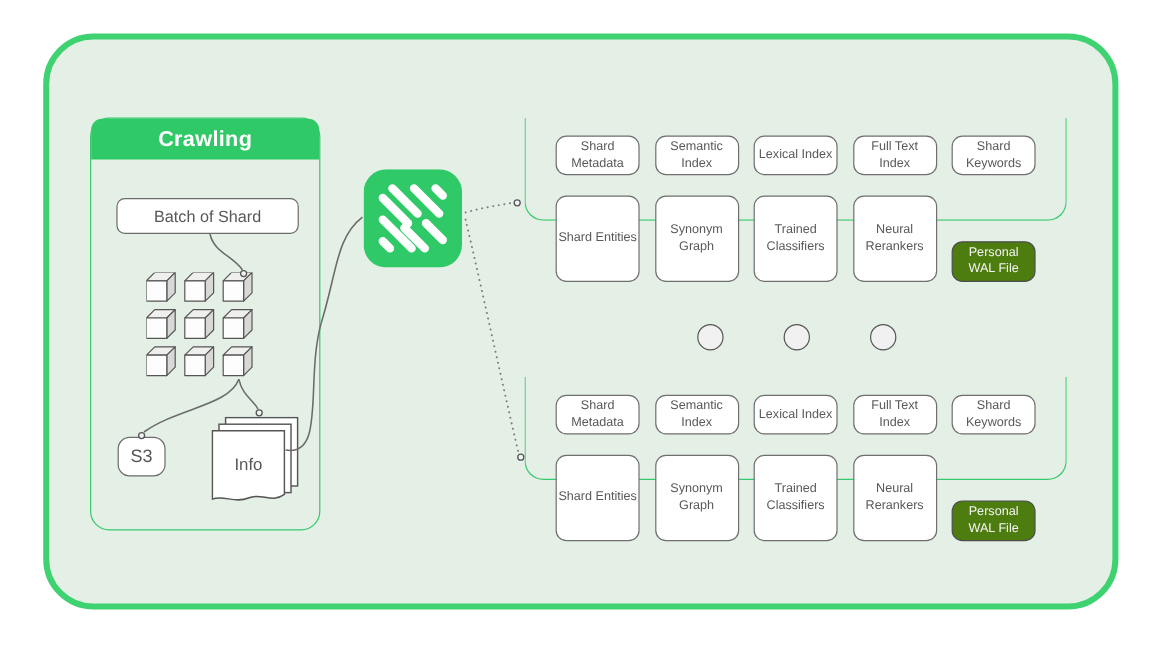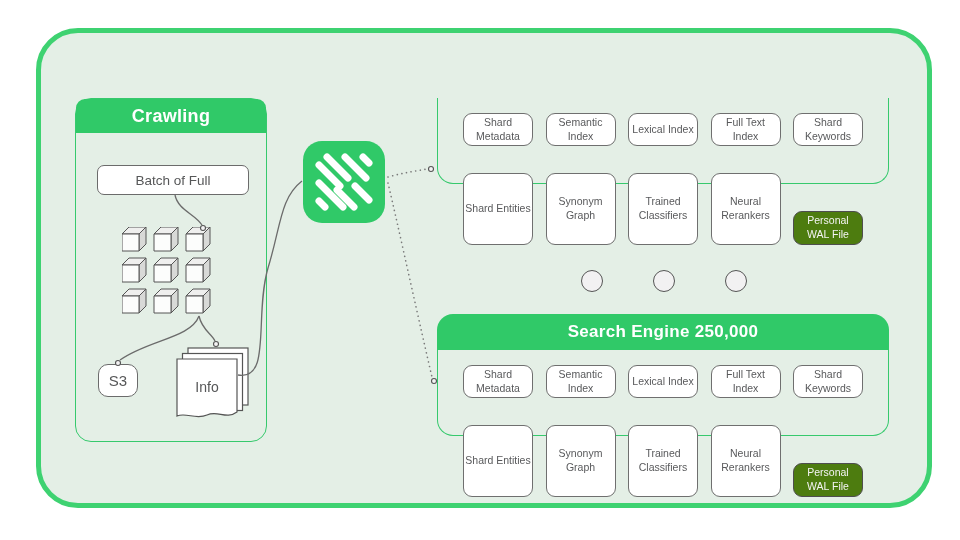--- a/index.html
+++ b/index.html
@@ -54,21 +54,21 @@
   .engine-panel.p2{top:314px;}
   .engine-header{
     height:36px;background:#30c968;border-radius:16px 16px 0 0;
     display:flex;align-items:center;justify-content:center;
     color:#ffffff;font-weight:700;font-size:17px;letter-spacing:.3px;
   }
   .engine-body{
     height:86px;box-sizing:border-box;
     border:1px solid #36c96d;border-top:none;border-radius:0 0 16px 16px;
     padding:15px 25px 0 25px;
-    display:flex;flex-direction:column;gap:27px;
+    display:flex;flex-direction:column;gap:17px;
   }
   .chip-row{display:flex;justify-content:space-between;}
   .chip{
     width:70px;min-height:30px;box-sizing:border-box;
     background:#ffffff;border:1.4px solid #6f6f6f;border-radius:9px;
     display:flex;align-items:center;justify-content:center;text-align:center;
     font-size:10.5px;line-height:1.3;color:#58595b;padding:2px 1px;
   }
   .chip.dark{
     background:#4d7c0f;border-color:#4e4e4e;color:#f4f4f4;margin-top:38px;
@@ -92,21 +92,21 @@
 
   <div class="outer-frame"></div>
 
   <div class="crawl-panel">
     <div class="crawl-header">
       <span>Crawling</span>
     </div>
   </div>
 
   <div class="batch-box">
-    <span>Batch of Full</span>
+    <span>Batch of Shard</span>
   </div>
 
   <svg class="abs-svg" style="left:122px;top:227px;" width="90" height="88" viewBox="0 0 90 88">
     <defs>
       <g id="cube">
         <polygon points="0,7 7,0 24,0 17,7" fill="#efefee" stroke="#555" stroke-width="1" stroke-linejoin="round"></polygon>
         <polygon points="17,7 24,0 24,17 17,24" fill="#d8d9d7" stroke="#555" stroke-width="1" stroke-linejoin="round"></polygon>
         <rect x="0" y="7" width="17" height="17" fill="#fcfdfc" stroke="#555" stroke-width="1" stroke-linejoin="round"></rect>
       </g>
     </defs>
@@ -165,23 +165,20 @@
     </div>
   </div>
 
   <div class="ellipsis-row">
     <div class="dot"></div>
     <div class="dot"></div>
     <div class="dot"></div>
   </div>
 
   <div class="engine-panel p2">
-    <div class="engine-header">
-      <span>Search Engine 250,000</span>
-    </div>
     <div class="engine-body">
       <div class="chip-row">
         <div class="chip">Shard Metadata</div>
         <div class="chip">Semantic Index</div>
         <div class="chip">Lexical Index</div>
         <div class="chip">Full Text Index</div>
         <div class="chip">Shard Keywords</div>
       </div>
       <div class="chip-row">
         <div class="chip">Shard Entities</div>

